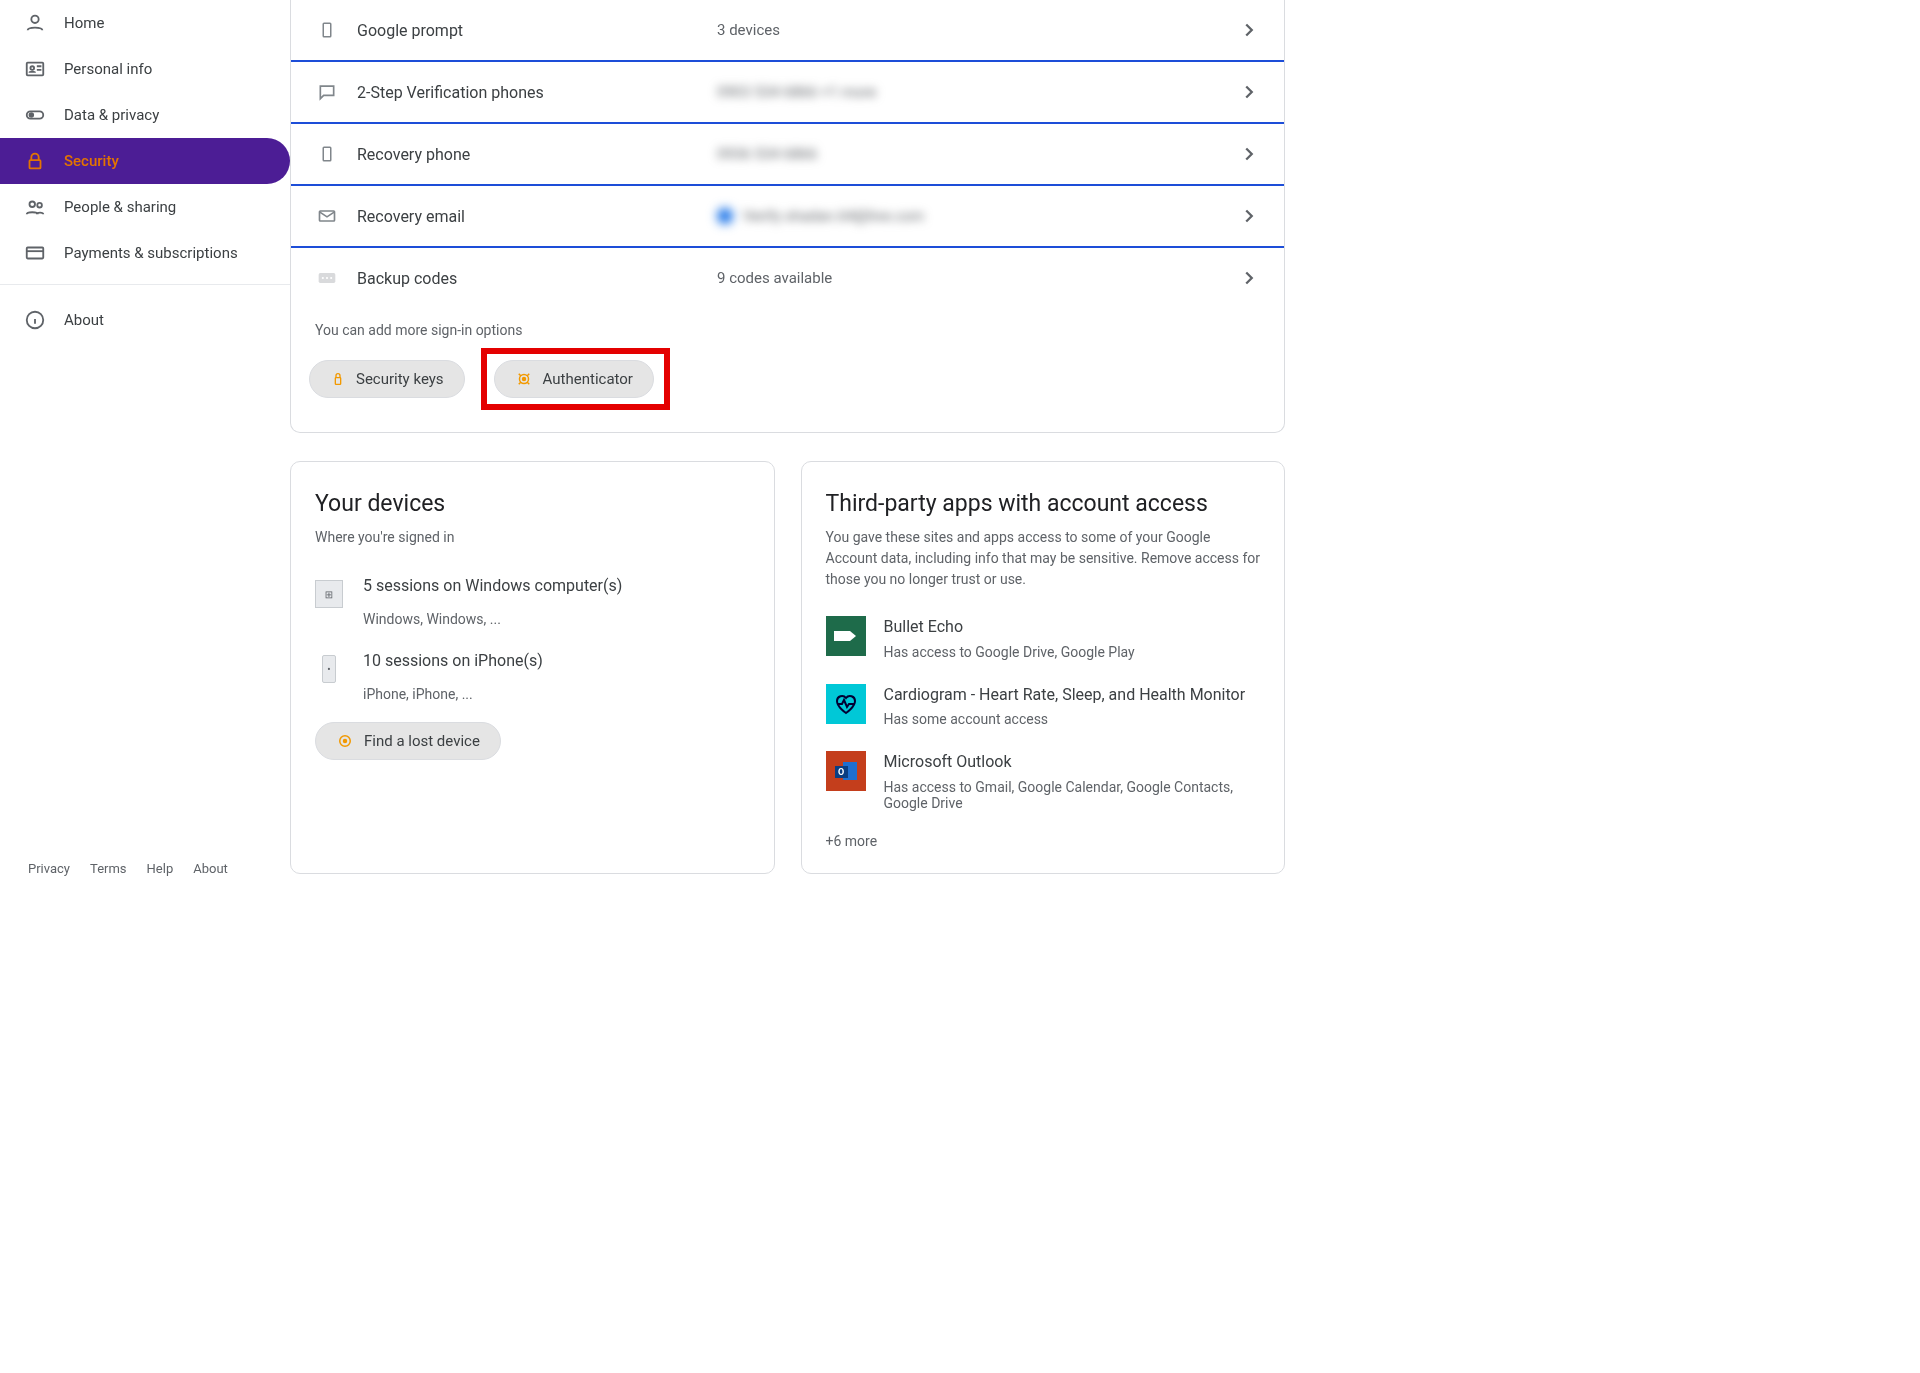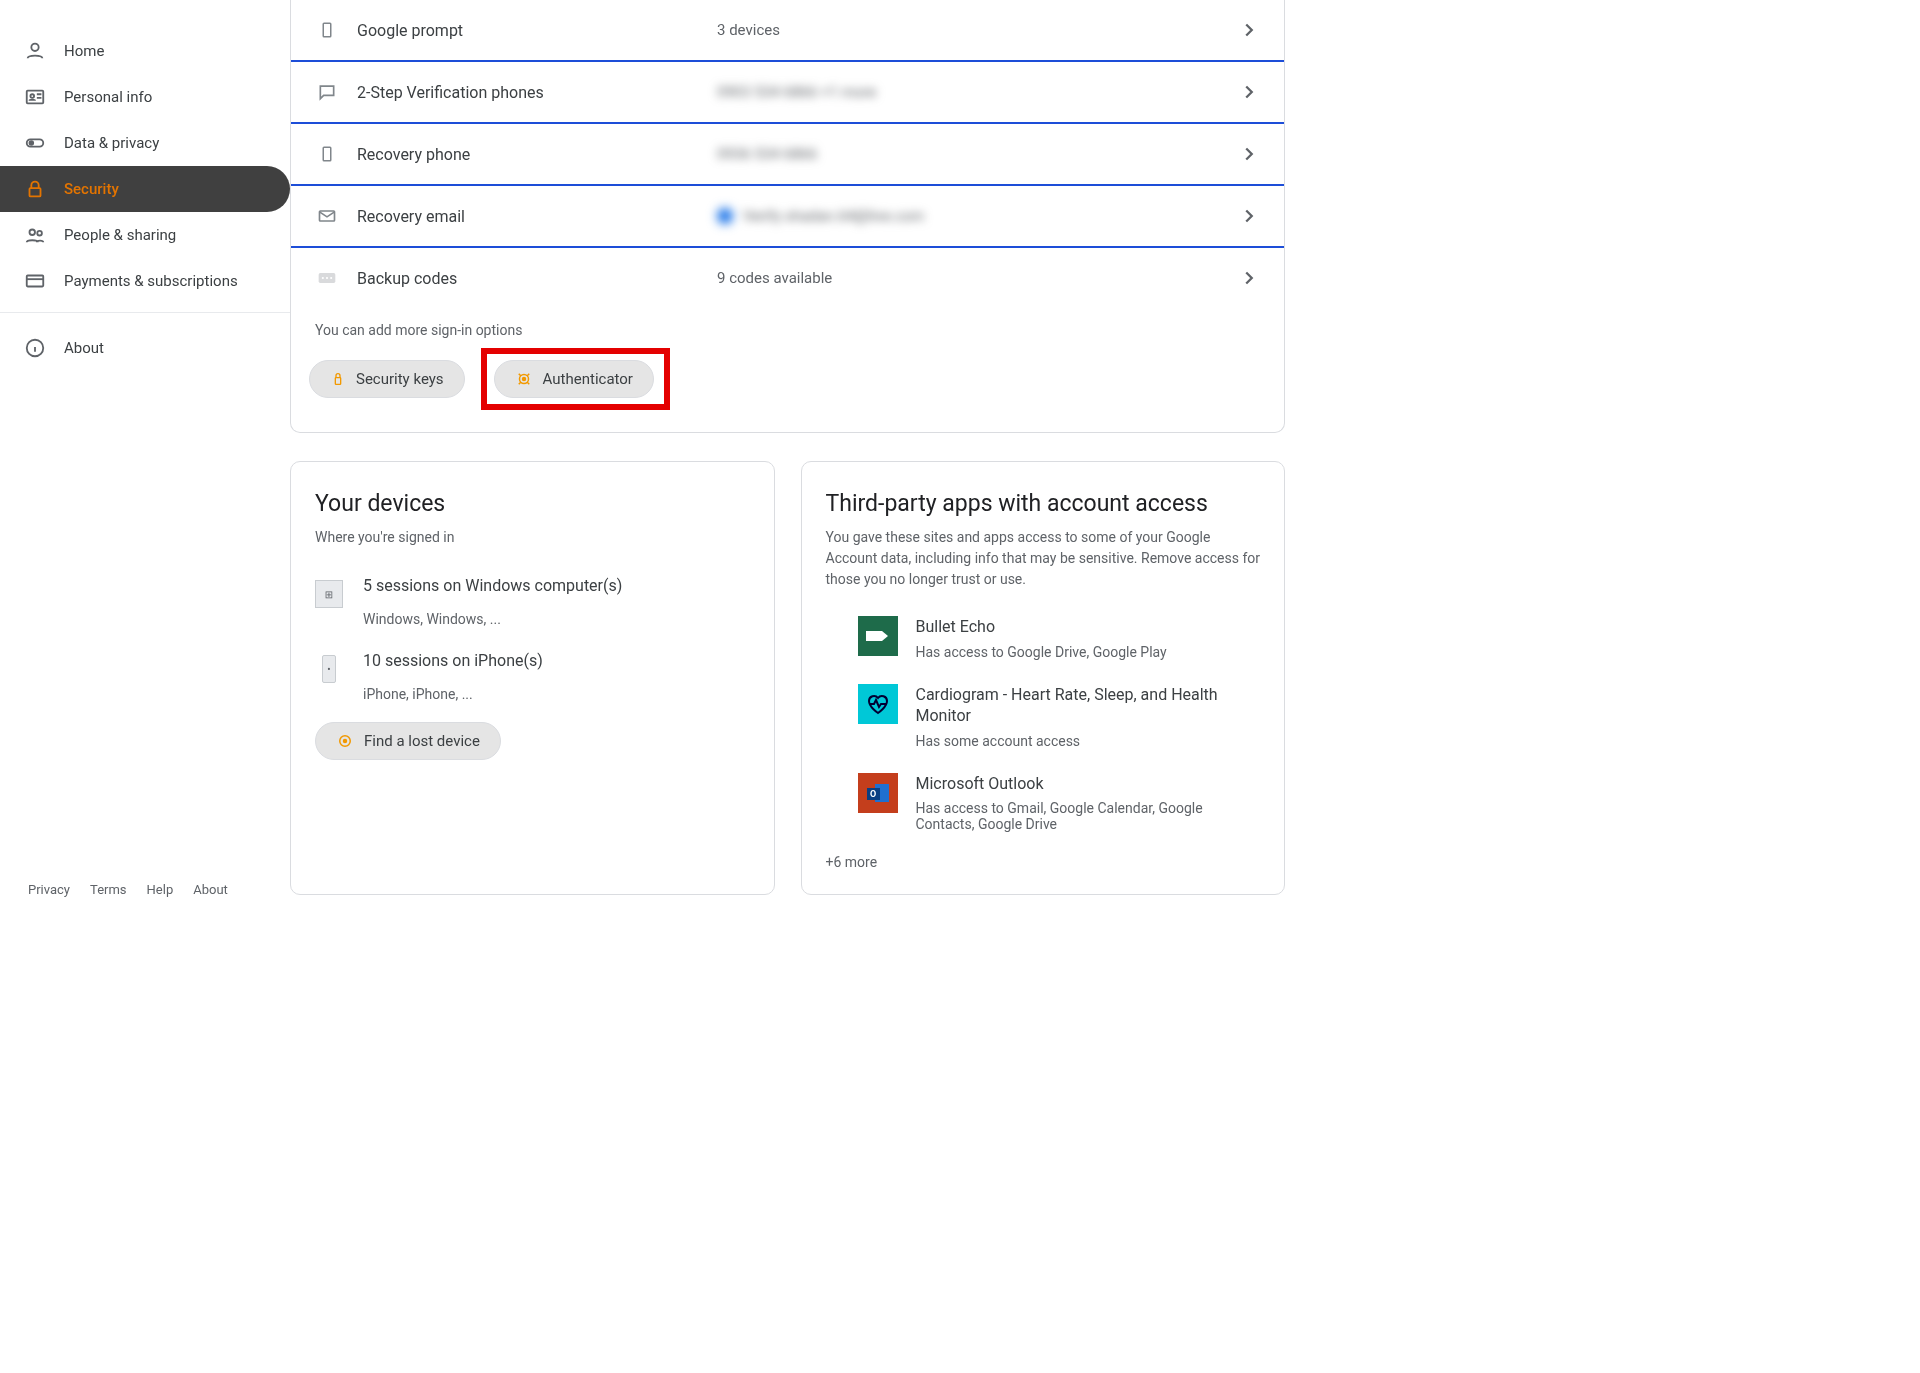--- a/index.html
+++ b/index.html
@@ -10,41 +10,40 @@
     font-size: 14px;
     width: 1295px;
   }
   .layout { display: flex; }
   
   .sidebar {
     width: 290px;
     flex-shrink: 0;
     display: flex;
     flex-direction: column;
-    padding-top: 28px;
   }
   .nav-list { flex: 1; }
   .nav-item {
     display: flex;
     align-items: center;
     height: 46px;
     padding-left: 24px;
     border-radius: 0 24px 24px 0;
     cursor: pointer;
     gap: 18px;
     font-size: 15px;
     color: #3c4043;
   }
   .nav-item .icon {
     width: 22px; height: 22px;
     display: inline-flex; align-items: center; justify-content: center;
     color: #5f6368;
   }
   .nav-item.active {
-    background: #404040;
+    background: #4c1d95;
     color: #e37400;
     font-weight: 500;
   }
   .nav-item.active .icon { color: #e37400; }
   .nav-divider { border: none; border-top: 1px solid #e8eaed; margin: 8px 0 12px 0; }
   .footer-links {
     display: flex;
     gap: 20px;
     padding: 0 0 18px 28px;
     color: #5f6368;
@@ -134,21 +133,21 @@
     border: 1px solid #c8ccd0;
     display:inline-flex; align-items:center; justify-content:center;
     font-size: 10px; color:#5f6368;
     margin-top:4px;
   }
   .device-thumb.phone { width: 14px; height: 28px; border-radius: 2px; margin-left:7px; margin-right:7px;}
   .device-title { font-size: 16px; color: #3c4043; }
   .device-sub { font-size: 14px; color: #5f6368; margin-top: 16px; }
   .find-device-chip { margin-top: 8px; align-items: flex-end; }
   .app-list { margin-top: 14px; }
-  .app-item { display: flex; gap: 18px; padding: 12px 0; align-items: flex-start; margin-left: 32px; }
+  .app-item { display: flex; gap: 18px; padding: 12px 0; align-items: flex-start; }
   .app-icon {
     width: 40px; height: 40px; flex-shrink:0;
     display:inline-flex; align-items:center; justify-content:center;
     font-size:20px; color:#fff;
   }
   .app-title { font-size: 16px; color: #3c4043; line-height:1.35; }
   .app-sub { font-size: 14px; color: #5f6368; margin-top: 6px; }
   .more-link { color: #5f6368; font-size: 14px; margin-top: 10px; cursor: pointer; }
 
   svg { display: block; }

